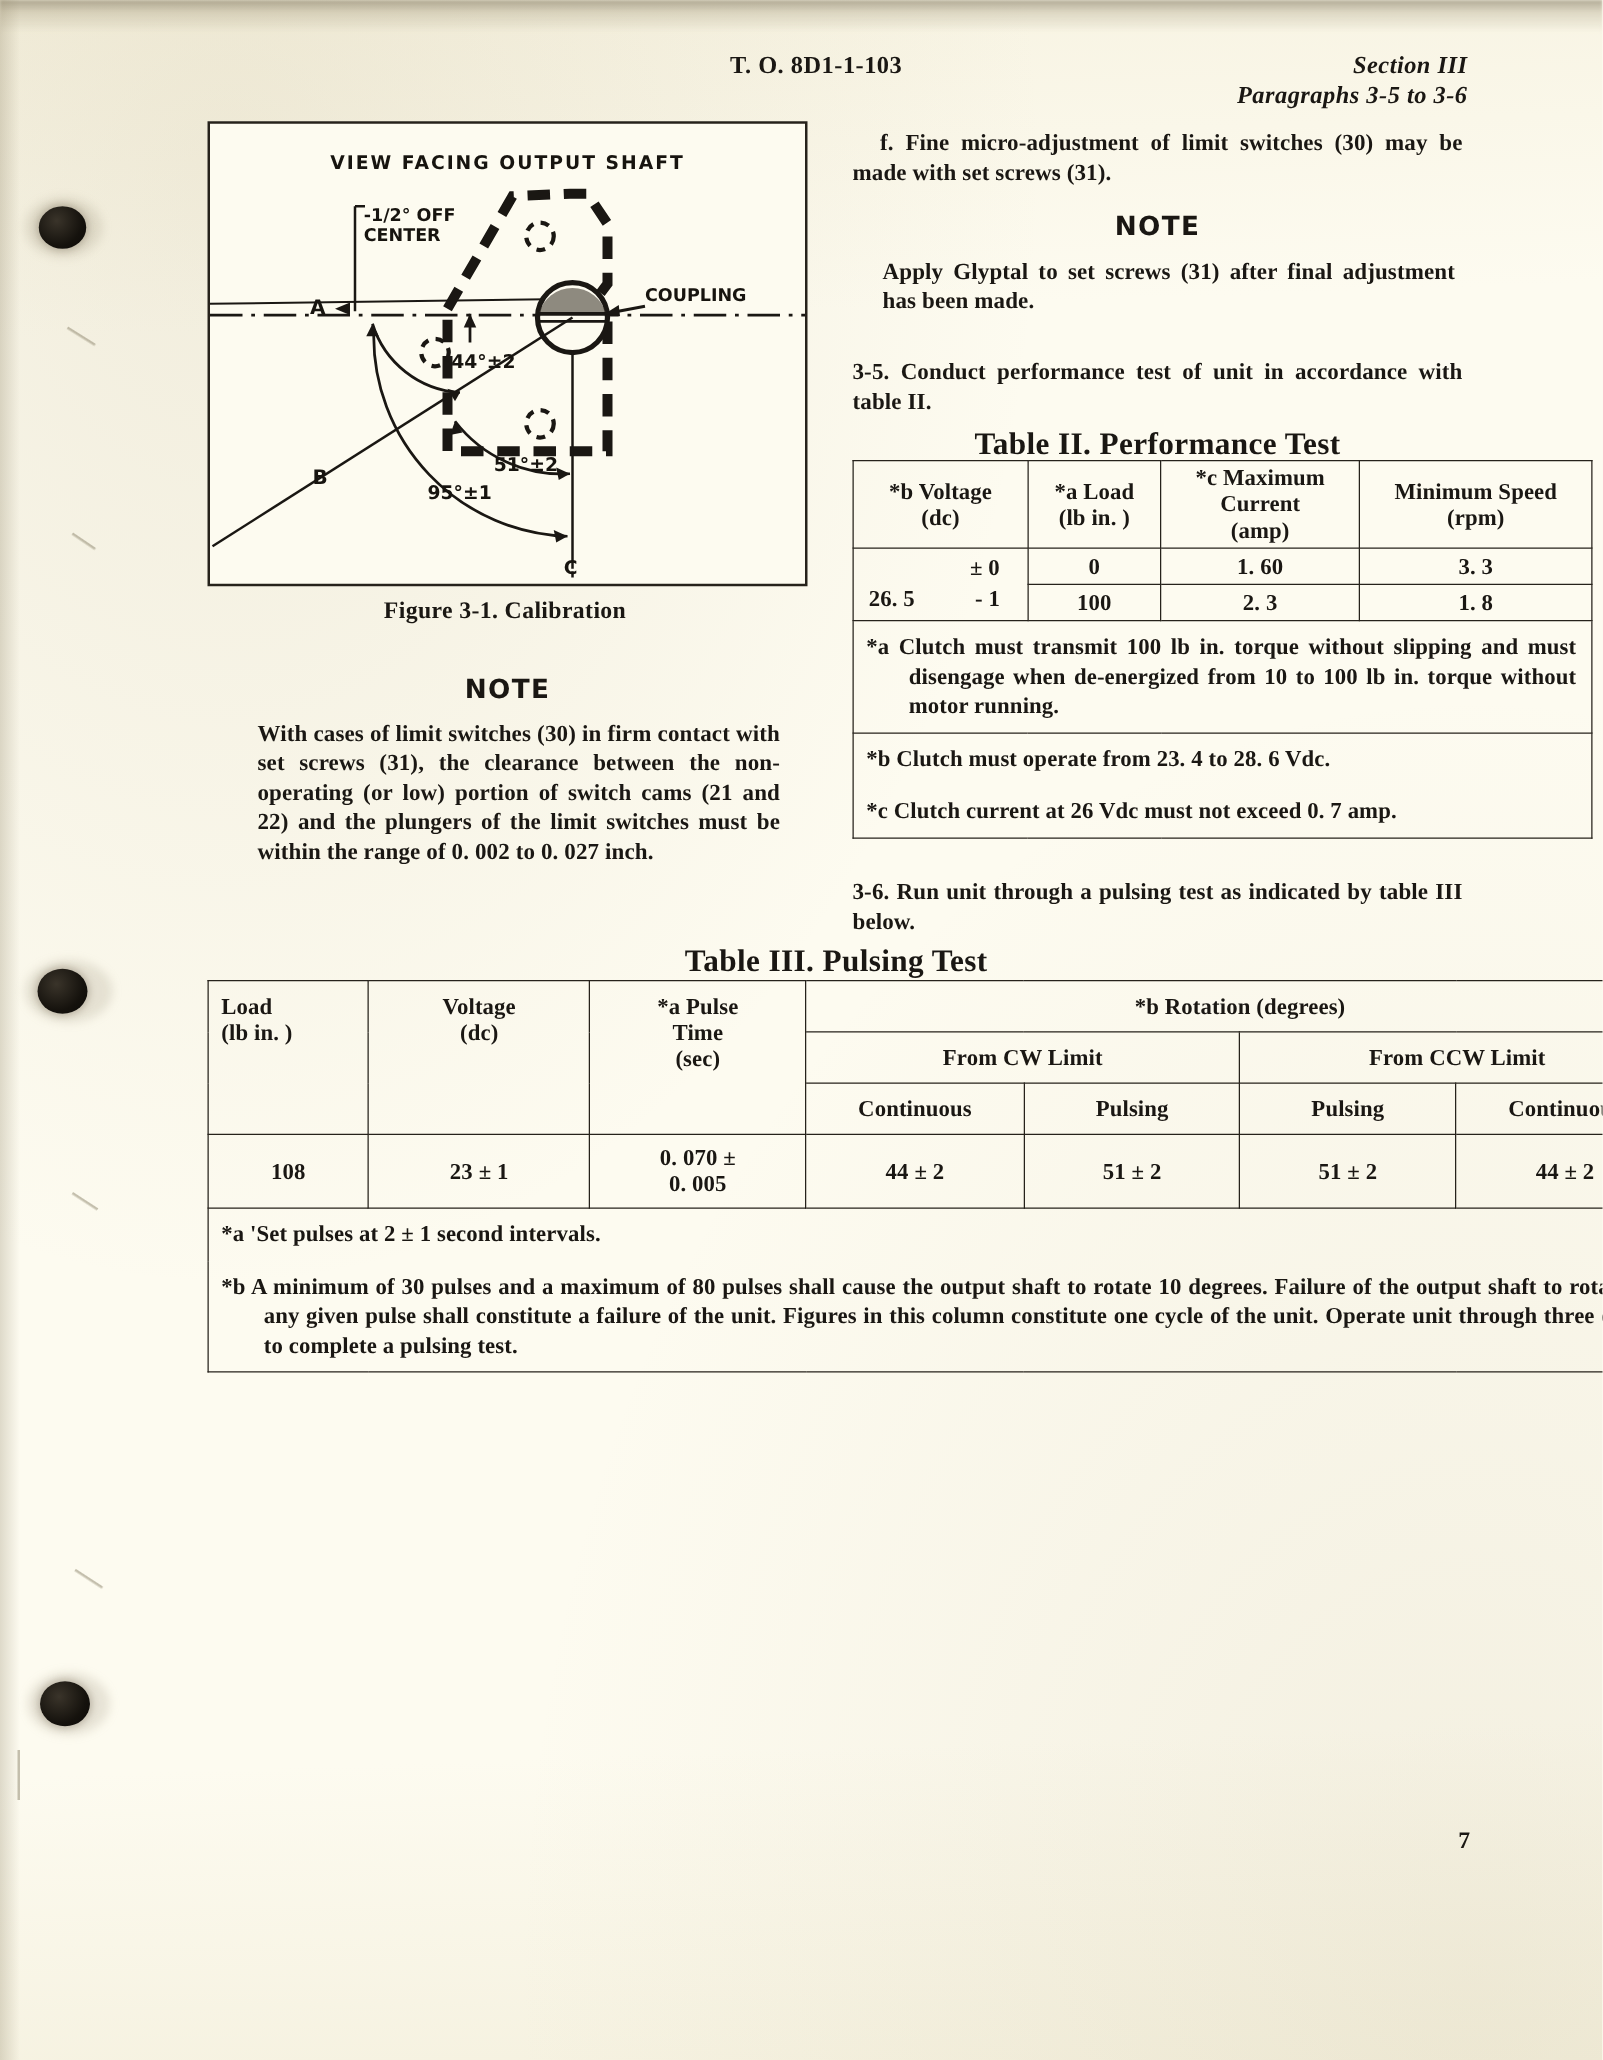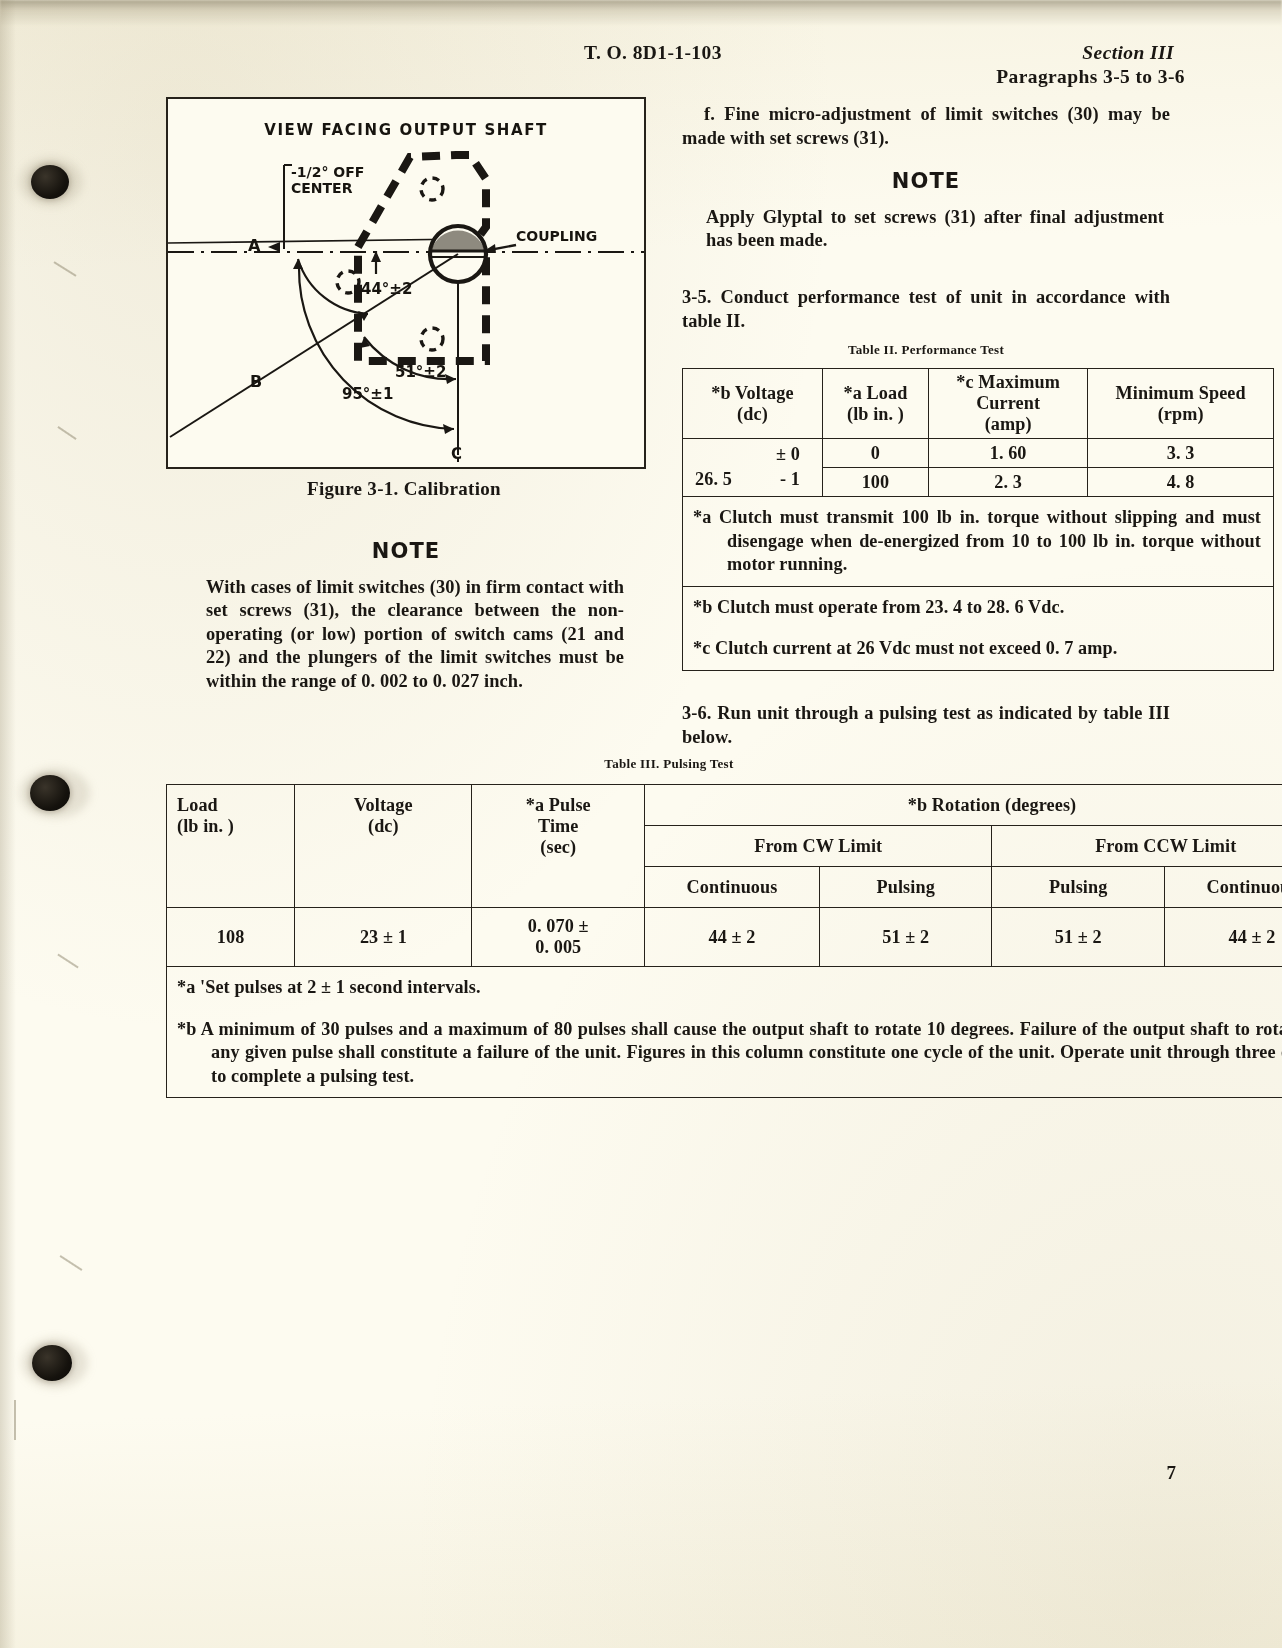--- a/index.html
+++ b/index.html
@@ -67,21 +67,21 @@
 
   .hdr {
     position: absolute;
     font-size: 19.5px;
     font-weight: bold;
     letter-spacing: 0.4px;
     white-space: nowrap;
   }
   #hdr-center { left: 584px; top: 42px; }
   #hdr-right1 { right: 108px; top: 42px; font-style: italic; }
-  #hdr-right2 { right: 97px; top: 66px; }
+  #hdr-right2 { right: 108px; top: 66px; font-style: italic; }
 
   
   #figure-box {
     position: absolute;
     left: 166px; top: 97px;
     width: 476px; height: 368px;
     border: 2px solid #26221b;
     background: #fdfbf0;
   }
   #figure-title {
@@ -137,21 +137,21 @@
   }
 
   #left-col { left: 182px; top: 520px; width: 448px; }
   #right-col-a { left: 682px; top: 103px; width: 488px; }
   #right-col-b { left: 682px; top: 286px; width: 488px; }
   #right-col-c { left: 682px; top: 702px; width: 488px; }
 
   
   .tbl-caption {
     position: absolute;
-    font-size: 13px;
+    font-size: 25px;
     font-weight: bold;
     letter-spacing: 0.3px;
     white-space: nowrap;
   }
   #t2-caption { left: 682px; top: 342px; width: 488px; text-align: center; }
   #t3-caption { left: 166px; top: 756px; width: 1006px; text-align: center; }
 
   table.doc {
     position: absolute;
     border-collapse: collapse;
@@ -351,21 +351,21 @@
           <span class="v-top">± 0</span>
           <span class="v-bot">- 1</span>
         </td>
         <td>0</td>
         <td>1. 60</td>
         <td>3. 3</td>
       </tr>
       <tr>
         <td>100</td>
         <td>2. 3</td>
-        <td>4. 8</td>
+        <td>1. 8</td>
       </tr>
       <tr>
         <td colspan="4" class="fn">
           <span class="fn-in">*a   Clutch must transmit 100 lb in. torque without slipping and must disengage when de-energized from 10 to 100 lb in. torque without motor running.</span>
         </td>
       </tr>
       <tr>
         <td colspan="4" class="fn nb-t nb-b">
           <span class="fn-in">*b   Clutch must operate from 23. 4 to 28. 6 Vdc.</span>
         </td>

